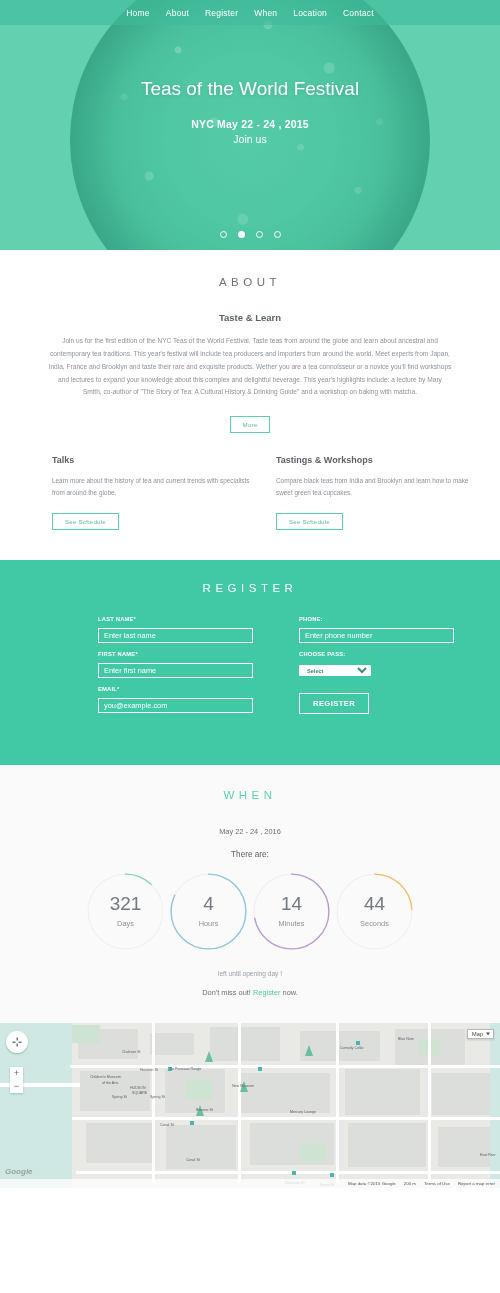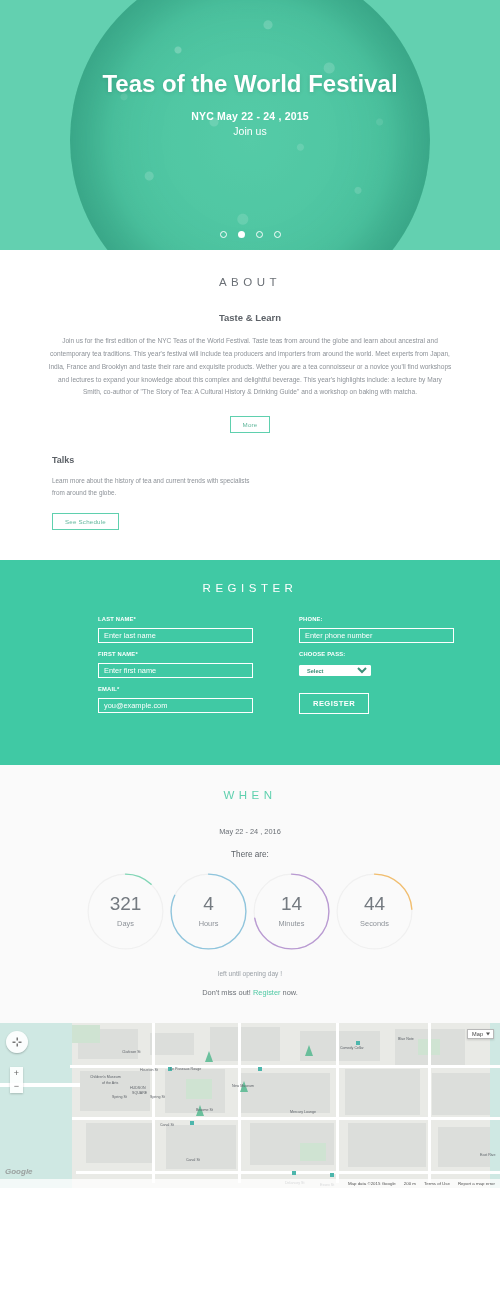--- a/index.html
+++ b/index.html
@@ -70,24 +70,24 @@
     cursor:pointer;
     white-space:nowrap;
   }
   .hero-content{
     position:relative; z-index:4;
     text-align:center;
     padding-top:60px;
     color:#fff;
   }
   .hero-title{
-    font-size:24px;
-    font-weight:700;
+    font-size:19px;
+    font-weight:400;
     line-height:1.35;
-    margin:8px auto;
+    margin:16px auto;
     width:300px;
     text-shadow:0 1px 4px rgba(0,0,0,.12);
   }
   .hero-date{
     margin-top:10px;
     font-size:10.5px;
     font-weight:bold;
     letter-spacing:.2px;
   }
   .hero-join{
@@ -386,20 +386,28 @@
 </style>
 </head>
 <body>
 
 <div class="page">
 
   <section class="hero">
     <div class="hero-photo"></div>
     <div class="hero-tint"></div>
 
+    <nav class="navbar">
+      <a class="nav-link">Home</a>
+      <a class="nav-link">About</a>
+      <a class="nav-link">Register</a>
+      <a class="nav-link">When</a>
+      <a class="nav-link">Location</a>
+      <a class="nav-link">Contact</a>
+    </nav>
 
     <div class="hero-content">
       <h1 class="hero-title">Teas of the World Festival</h1>
       <div class="hero-date">NYC May 22 - 24 , 2015</div>
       <div class="hero-join">Join us</div>
     </div>
 
     <div class="slider-dots">
       <span class="dot"></span>
       <span class="dot active"></span>
@@ -413,20 +421,25 @@
     <h3 class="sub-head">Taste &amp; Learn</h3>
     <p class="about-body">Join us for the first edition of the NYC Teas of the World Festival. Taste teas from around the globe and learn about ancestral and contemporary tea traditions. This year's festival will include tea producers and importers from around the world. Meet experts from Japan, India, France and Brooklyn and taste their rare and exquisite products. Wether you are a tea connoisseur or a novice you'll find workshops and lectures to expand your knowledge about this complex and delightful beverage. This year's highlights include: a lecture by Mary Smith, co-author of "The Story of Tea: A Cultural History &amp; Drinking Guide" and a workshop on baking with matcha.</p>
     <div class="more-wrap">
       <a class="btn-outline">More</a>
     </div>
 
     <div class="cols">
       <div class="col">
         <h3>Talks</h3>
         <p>Learn more about the history of tea and current trends with specialists from around the globe.</p>
+        <a class="btn-outline">See Schedule</a>
+      </div>
+      <div class="col">
+        <h3>Tastings &amp; Workshops</h3>
+        <p>Compare black teas from India and Brooklyn and learn how to make sweet green tea cupcakes.</p>
         <a class="btn-outline">See Schedule</a>
       </div>
     </div>
   </section>
 
   <section class="register">
     <h2 class="sec-title">REGISTER</h2>
 
     <div class="form-grid">
       <div class="form-col">

